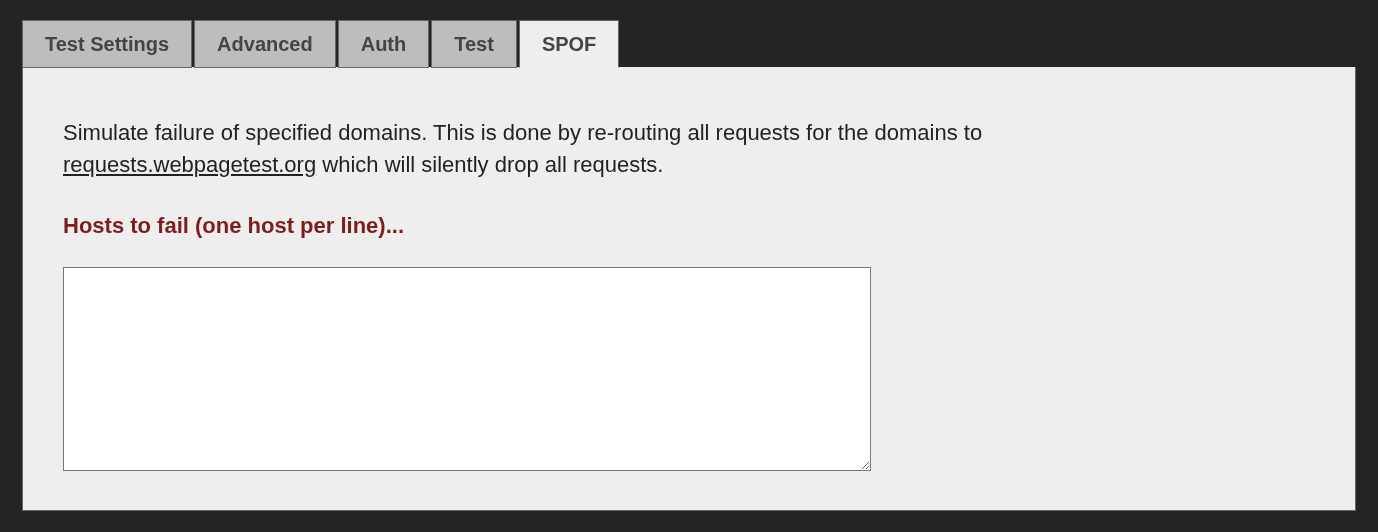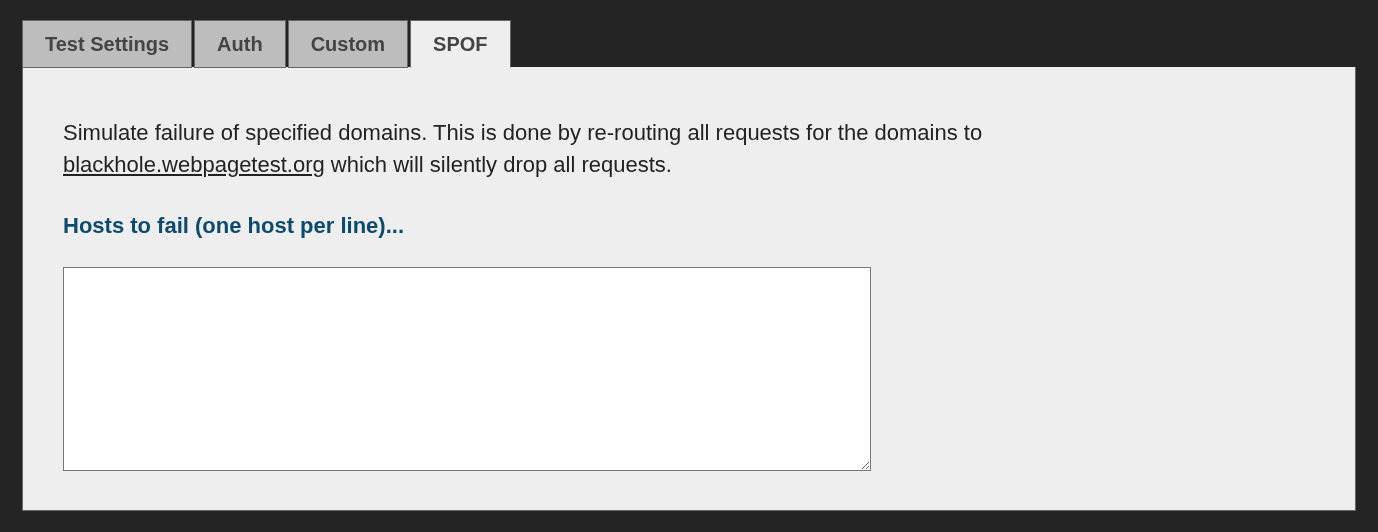--- a/index.html
+++ b/index.html
@@ -63,21 +63,21 @@
   }
   .desc .link {
     text-decoration: underline;
     color: #222;
     cursor: pointer;
   }
   .field-label {
     margin-top: 32px;
     font-size: 22px;
     font-weight: bold;
-    color: #0c4a6e;
+    color: #7f1d1d;
   }
   .hosts-box {
     margin-top: 28px;
     width: 808px;
     height: 204px;
     border: 1px solid #777;
     background: #fff;
     resize: both;
     overflow: auto;
     font-family: Arial, Helvetica, sans-serif;
@@ -89,32 +89,35 @@
 </style>
 </head>
 <body>
 
 <div class="panel-wrap">
   <div class="tabbar">
     <div class="tab">
         <span>Test Settings</span>
       </div>
     <div class="tab">
+        <span>Advanced</span>
+      </div>
+    <div class="tab">
         <span>Auth</span>
       </div>
     <div class="tab">
-        <span>Custom</span>
+        <span>Test</span>
       </div>
     <div class="tab active">
         <span>SPOF</span>
       </div>
   </div>
 
   <div class="content">
     <div class="desc">
-      <span>Simulate failure of specified domains. This is done by re-routing all requests for the domains to </span><span class="link">blackhole.webpagetest.org</span><span> which will silently drop all requests.</span>
+      <span>Simulate failure of specified domains. This is done by re-routing all requests for the domains to </span><span class="link">requests.webpagetest.org</span><span> which will silently drop all requests.</span>
     </div>
 
     <div class="field-label">Hosts to fail (one host per line)...</div>
 
     <textarea class="hosts-box" style=""></textarea>
   </div>
 </div>
 
 </body></html>

